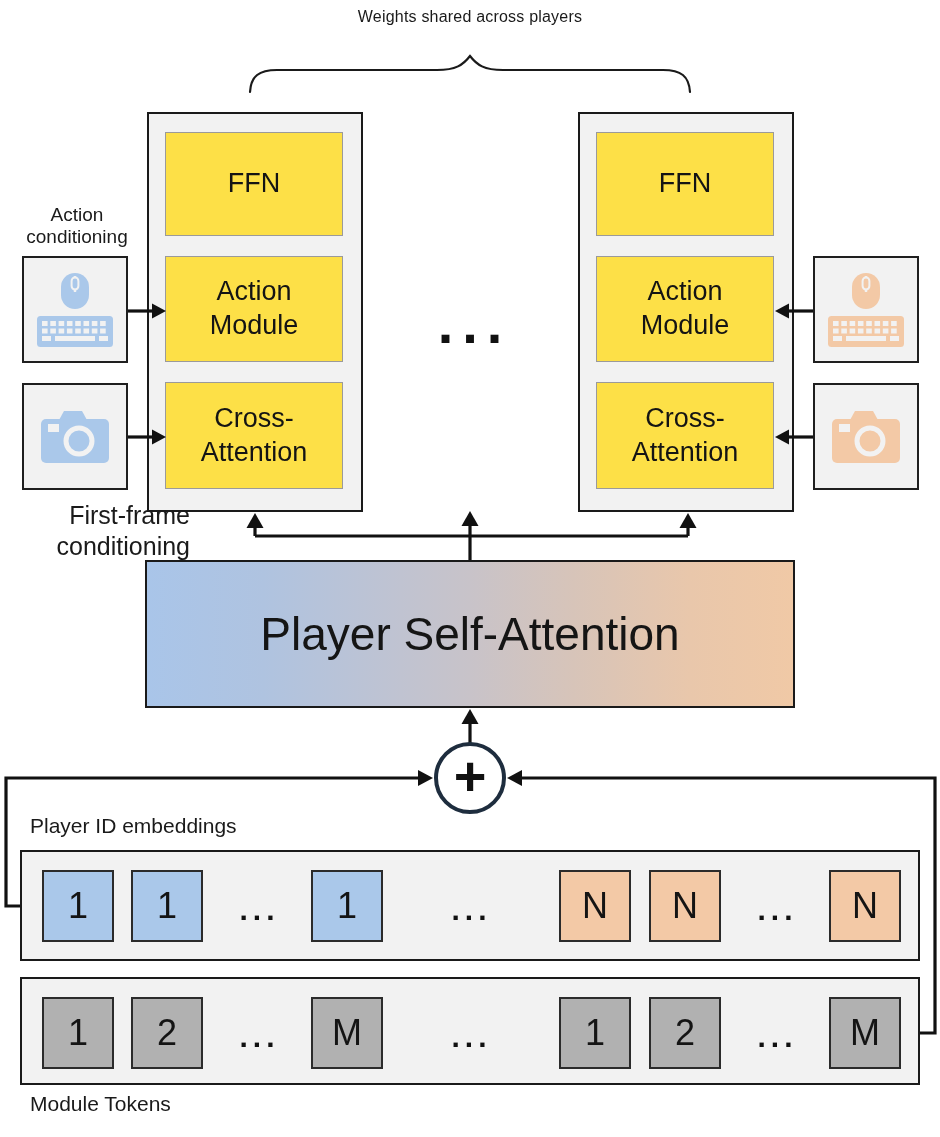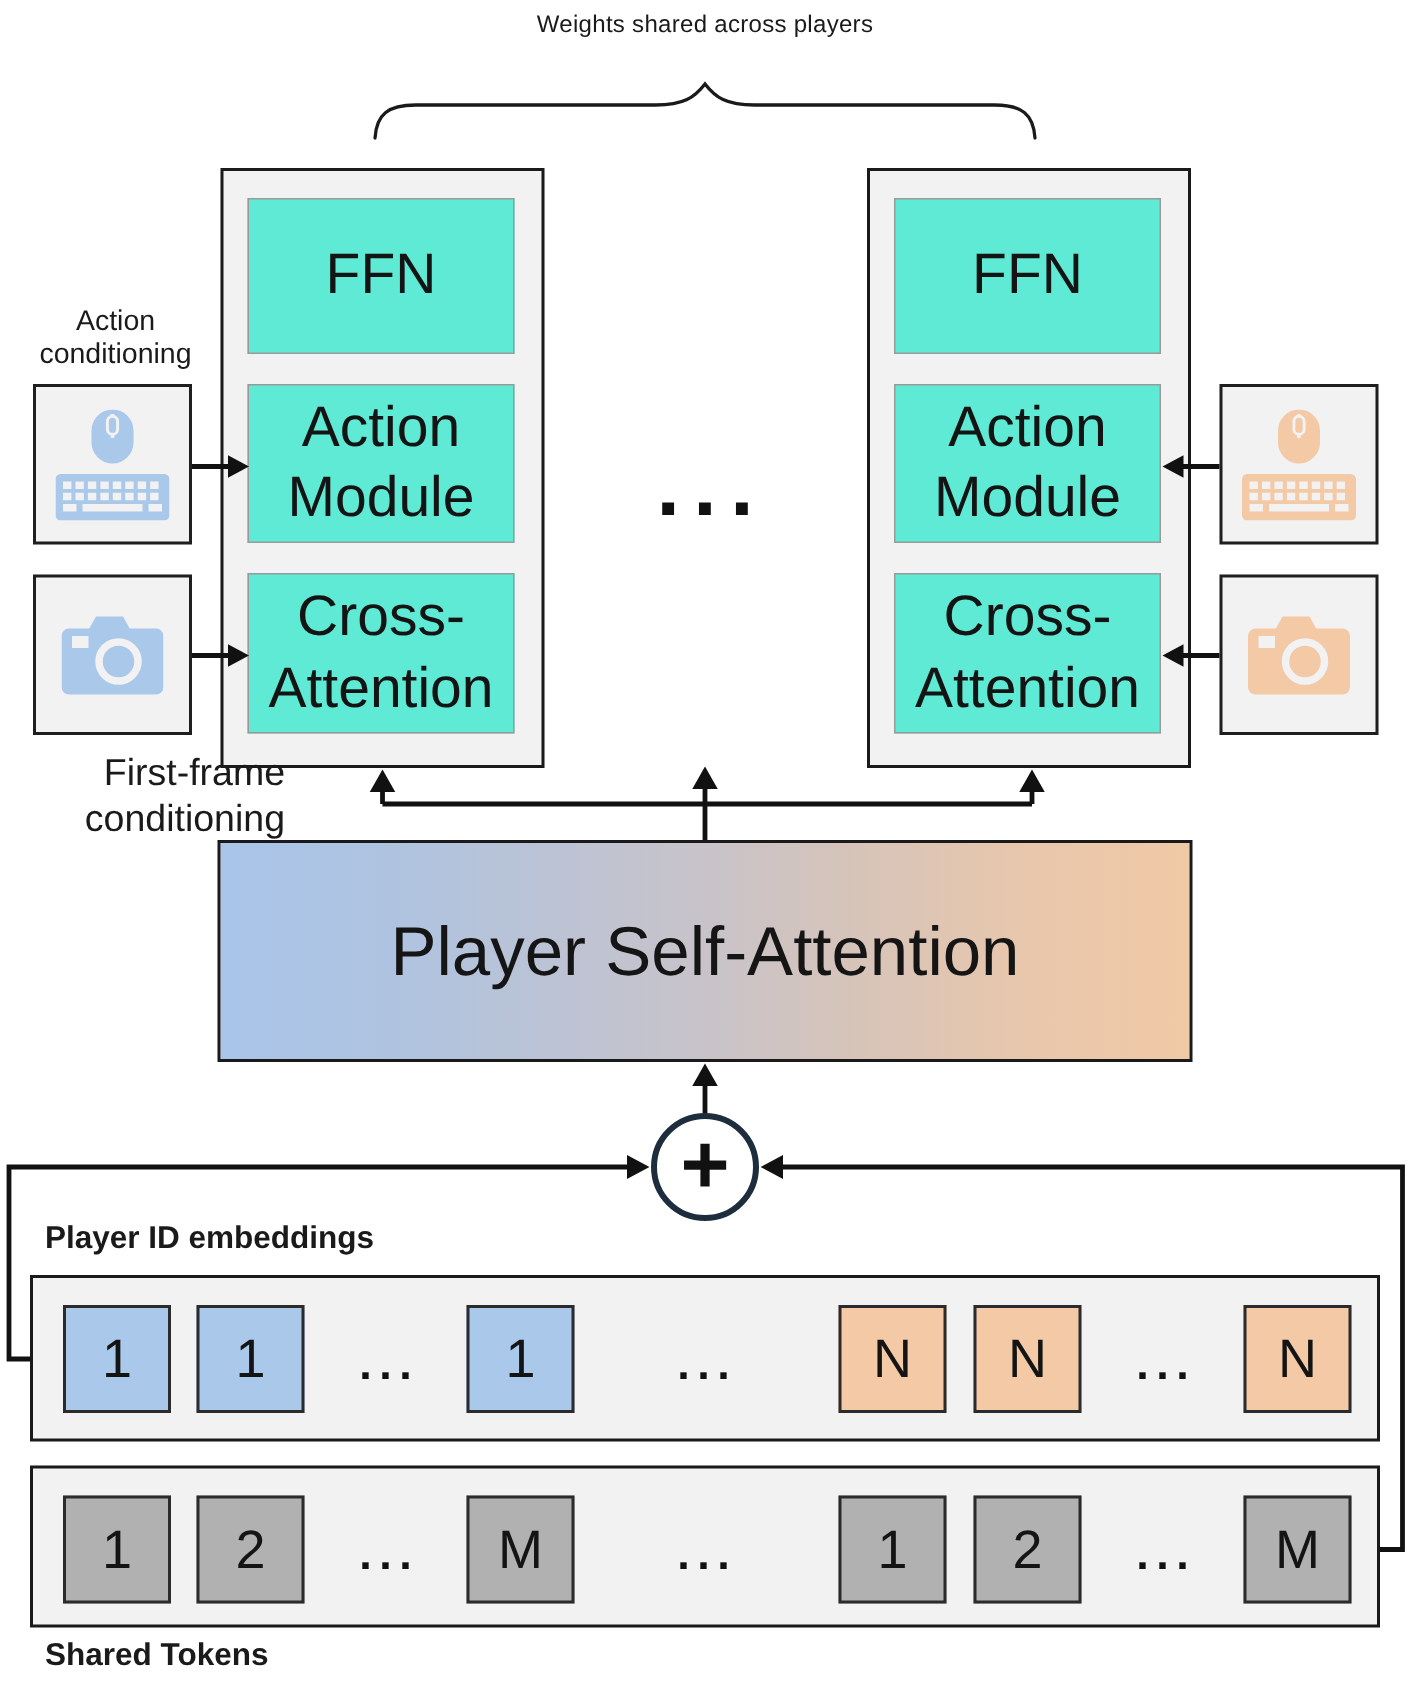--- a/index.html
+++ b/index.html
@@ -7,23 +7,23 @@
         font-family:"Liberation Sans","DejaVu Sans",sans-serif;color:#1a1a1a;}
   .abs{position:absolute;}
   .preline{white-space:pre-line;}
 
   #title{top:8px;left:0;width:940px;text-align:center;font-size:16px;letter-spacing:.2px;}
 
   
   .tblock{width:216px;height:400px;top:112px;background:#f2f2f2;border:2.5px solid #1a1a1a;box-sizing:border-box;}
   #block-left{left:147px;}
   #block-right{left:578px;}
-  .module{position:absolute;left:16px;width:178px;background:#5eead4;border:1px solid #9b9a9a;
+  .module{position:absolute;left:16px;width:178px;background:#fde047;border:1px solid #9b9a9a;
           box-sizing:border-box;display:flex;align-items:center;justify-content:center;
-          text-align:center;font-size:38px;line-height:1.25;color:#141414;}
+          text-align:center;font-size:27px;line-height:1.25;color:#141414;}
   .m-ffn{top:18px;height:104px;}
   .m-action{top:142px;height:106px;}
   .m-cross{top:268px;height:107px;}
 
   #center-dots{left:400px;top:283px;width:140px;height:80px;display:flex;align-items:center;
                justify-content:center;font-size:56px;font-weight:700;letter-spacing:9px;
                text-indent:9px;color:#111;}
 
   
   .icon-box{width:106px;height:107px;background:#f2f2f2;border:2.5px solid #1f1f1f;box-sizing:border-box;
@@ -45,21 +45,21 @@
 
   
   #sum-circle{left:434px;top:742px;width:72px;height:72px;box-sizing:border-box;border:4.5px solid #1e2d3e;
               border-radius:50%;background:#ffffff;z-index:6;display:flex;align-items:center;justify-content:center;}
   #sum-plus{font-size:56px;font-weight:700;color:#111;transform:translateY(-3px);}
 
   
   .trow{left:20px;width:900px;background:#f2f2f2;border:2.5px solid #1a1a1a;box-sizing:border-box;}
   #player-row{top:850px;height:111px;}
   #video-row{top:977px;height:108px;}
-  .rowlabel{font-size:21px;font-weight:bold;}
+  .rowlabel{font-size:21px;}
   #player-label{left:30px;top:814px;}
   #video-label{left:30px;top:1092px;}
 
   .tok{position:absolute;top:18px;width:72px;height:72px;box-sizing:border-box;border:2px solid #2b2b2b;
        display:flex;align-items:center;justify-content:center;font-size:36px;color:#141414;}
   .tok.player1{background:#aac8ea;}
   .tok.playerN{background:#f3c9a6;}
   .tok.video{background:#b1b1b1;}
   .tokdots{position:absolute;top:18px;width:70px;height:72px;display:flex;align-items:center;justify-content:center;
            font-size:30px;font-weight:700;letter-spacing:5px;text-indent:5px;color:#111;padding-top:8px;box-sizing:border-box;}
@@ -197,21 +197,21 @@
     <div class="tok video" style="left:20px">1</div>
     <div class="tok video" style="left:109px">2</div>
     <div class="tokdots" style="left:200px">...</div>
     <div class="tok video" style="left:289px">M</div>
     <div class="tokdots" style="left:412px">...</div>
     <div class="tok video" style="left:537px">1</div>
     <div class="tok video" style="left:627px">2</div>
     <div class="tokdots" style="left:718px">...</div>
     <div class="tok video" style="left:807px">M</div>
   </div>
-  <div id="video-label" class="abs rowlabel">Shared Tokens</div>
+  <div id="video-label" class="abs rowlabel">Module Tokens</div>
 
   <svg id="overlay" width="940" height="1137" viewBox="0 0 940 1137">
 
     <path d="M250 92 C251 76, 259 70, 277 70 L437 70 C456 70, 463 65, 470 56 C477 65, 484 70, 503 70 L663 70 C681 70, 689 76, 690 92" fill="none" stroke="#1a1a1a" stroke-width="2.2" stroke-linecap="round"></path>
 
     <g stroke="#111" stroke-width="3.2" fill="none">
 
       <line x1="128" y1="311" x2="154" y2="311"></line>
       <line x1="128" y1="437" x2="154" y2="437"></line>
       <line x1="813" y1="311" x2="787" y2="311"></line>

